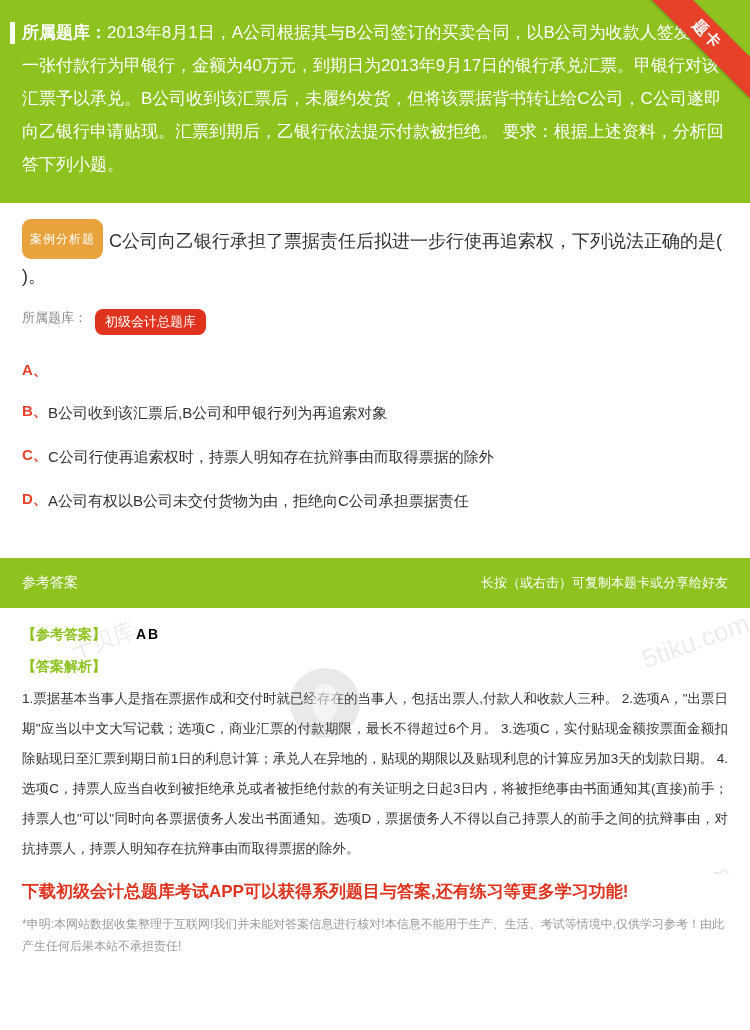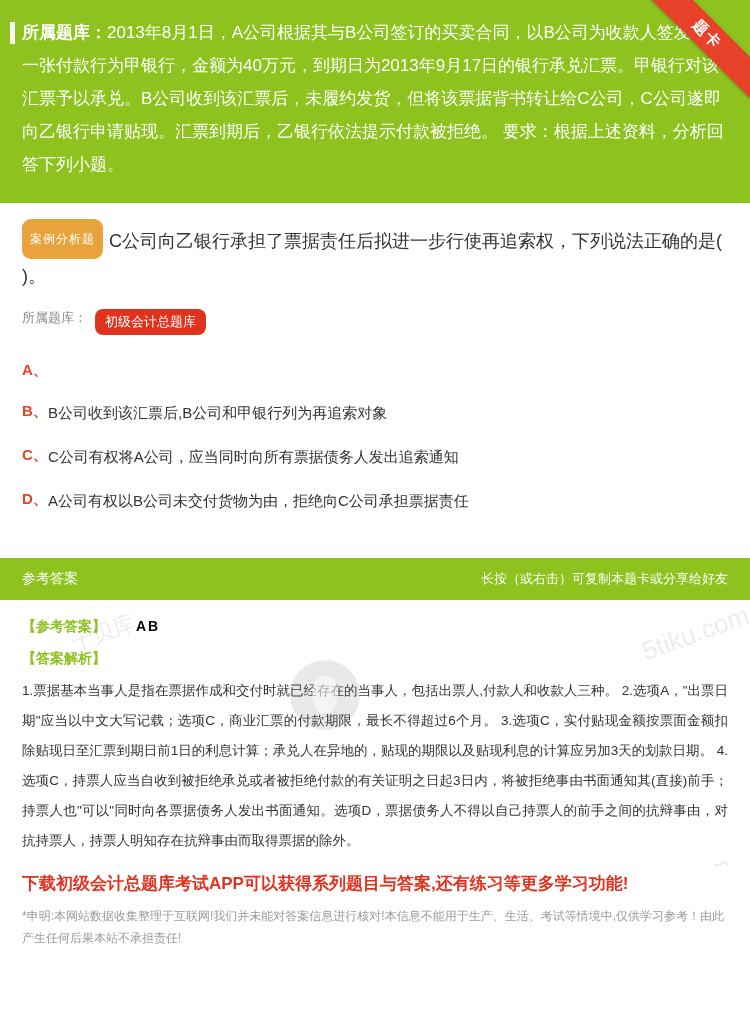--- a/index.html
+++ b/index.html
@@ -116,21 +116,21 @@
     flex: 0 0 26px;
     font-size: 15px;
   }
   .opt .text { line-height: 22px; }
 
   
   .ansbar {
     margin-top: 14px;
     background: #8dc21f;
     color: #ffffff;
-    height: 42px;
+    height: 50px;
     display: flex;
     align-items: center;
     justify-content: space-between;
     padding: 0 22px;
     font-size: 14px;
   }
   .ansbar .right { font-size: 13px; }
 
   
   .ansbody {
@@ -235,21 +235,21 @@
   <div class="options">
     <div class="opt">
       <span class="letter">A、</span>
     </div>
     <div class="opt">
       <span class="letter">B、</span>
       <span class="text">B公司收到该汇票后,B公司和甲银行列为再追索对象</span>
     </div>
     <div class="opt">
       <span class="letter">C、</span>
-      <span class="text">C公司有权将A公司，应当同时向所有票据债务人发出追索通知</span>
+      <span class="text">C公司行使再追索权时，持票人明知存在抗辩事由而取得票据的除外</span>
     </div>
     <div class="opt">
       <span class="letter">D、</span>
       <span class="text">A公司有权以B公司未交付货物为由，拒绝向C公司承担票据责任</span>
     </div>
   </div>
 
   <div class="ansbar">
     <span>参考答案</span>
     <span class="right">长按（或右击）可复制本题卡或分享给好友</span>

